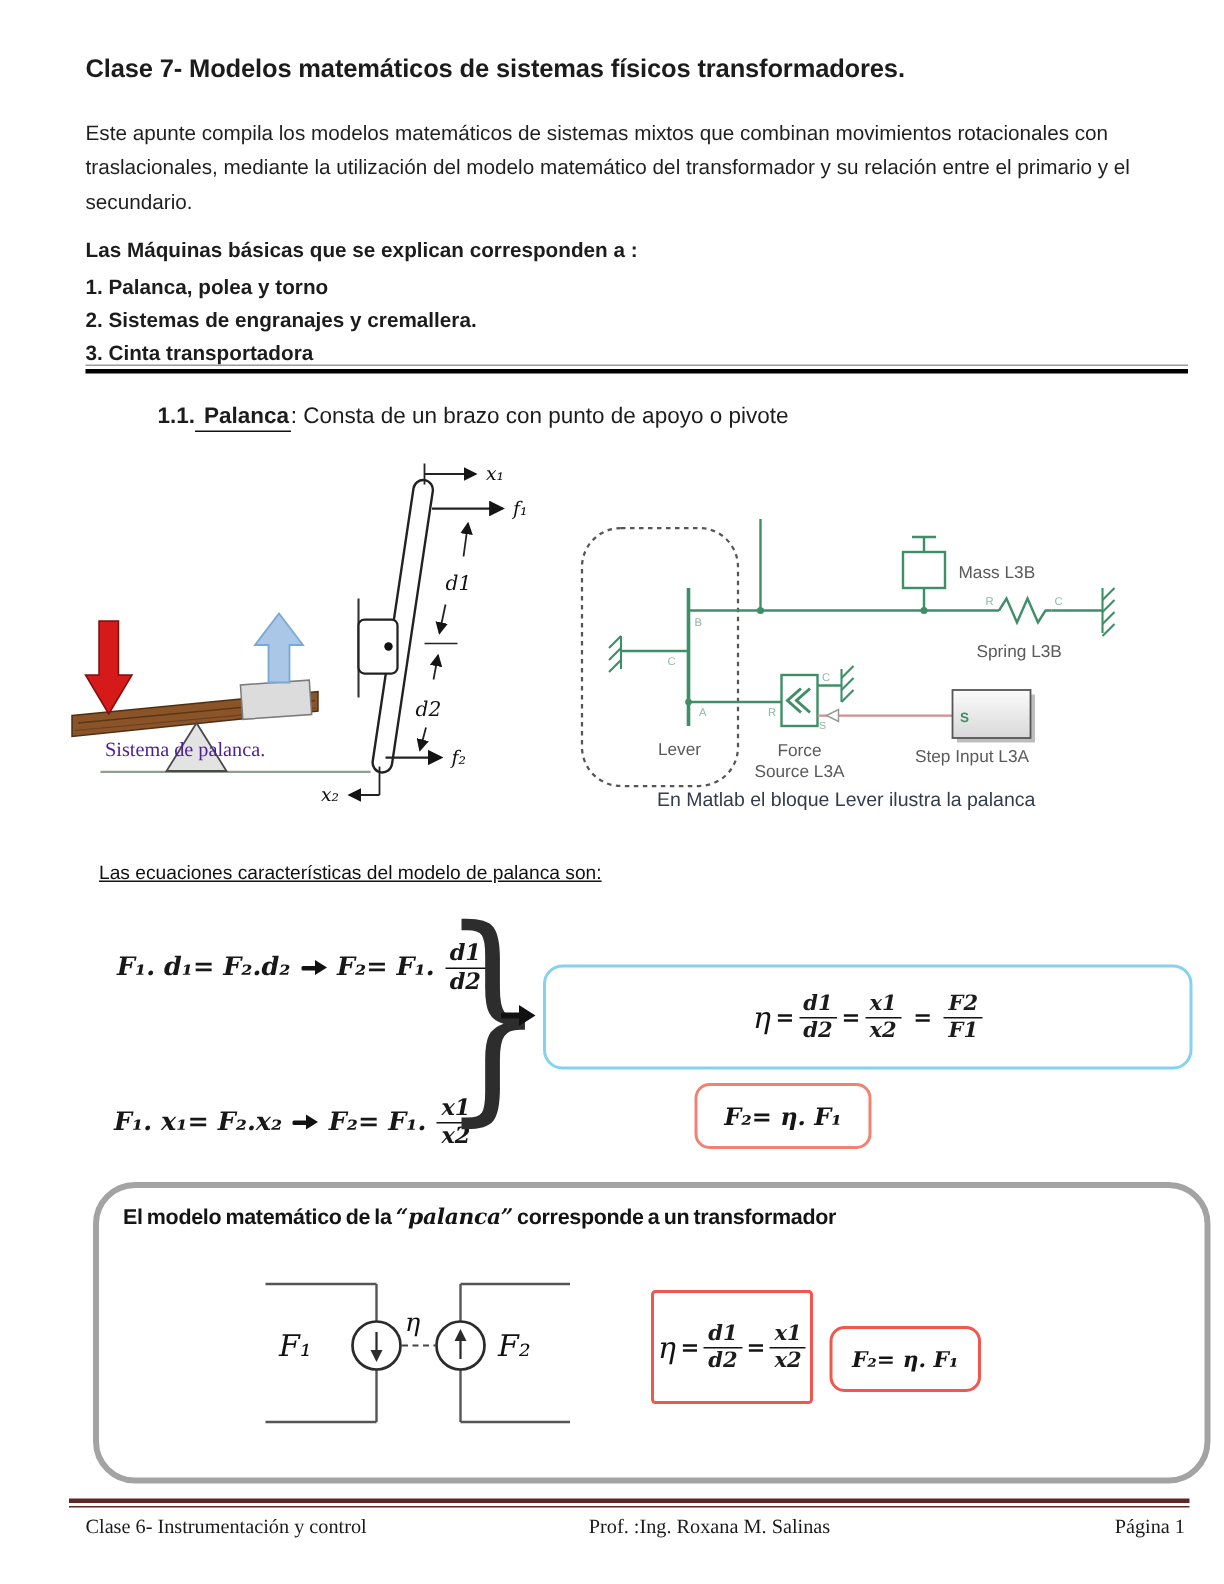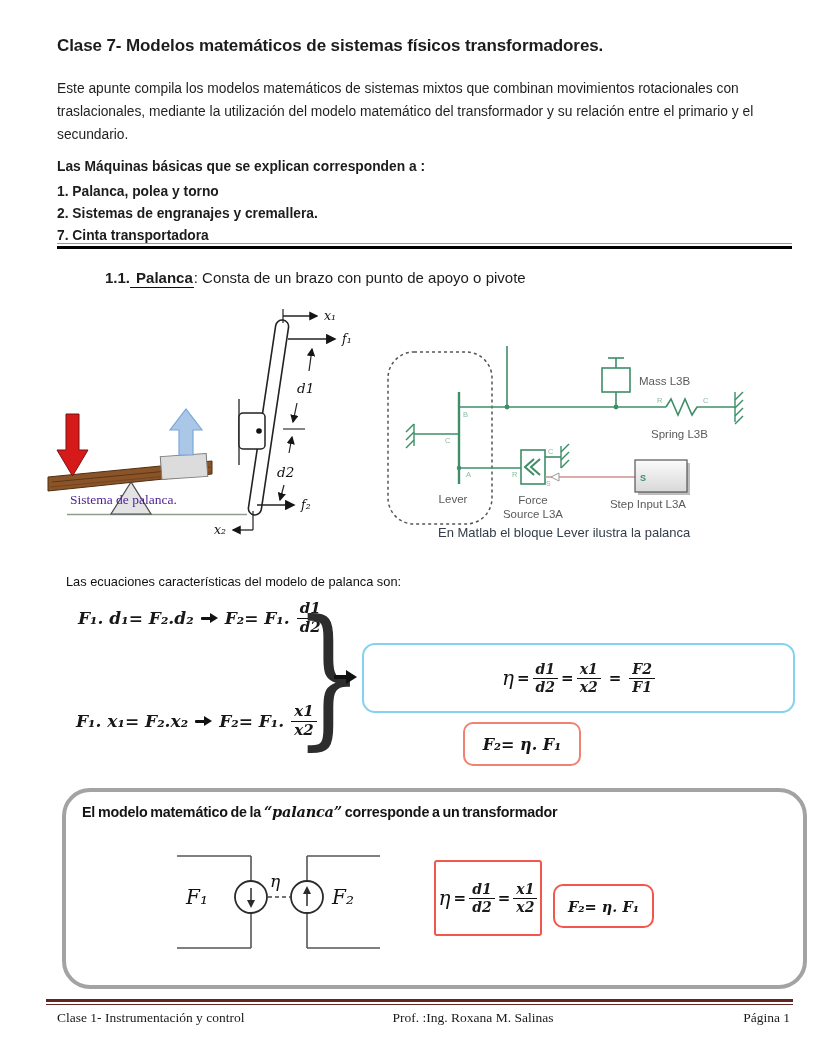--- a/index.html
+++ b/index.html
@@ -18,24 +18,24 @@
   .divider .thick{height:3px;background:#000;}
   .section-head{left:105px;top:269px;font-size:15px;}
   .section-num{font-weight:bold;}
   .section-name{font-weight:bold;border-bottom:1.7px solid #111;padding:0 1px 1px 6px;}
   .section-desc{font-weight:normal;}
 
   .seesaw-caption{left:70px;top:492px;font-family:"Liberation Serif",serif;
                   font-size:13.5px;color:#4c1d95;}
   .matlab-caption{left:395px;top:525px;font-size:13px;color:#333c4a;margin-left:43px;}
 
-  .eq-intro{left:66px;top:574px;font-size:12.8px;color:#111;}
+  .eq-intro{left:66px;top:574px;font-size:12.8px;color:#111;text-decoration:underline;}
   .eq-row{position:absolute;display:flex;align-items:center;gap:7px;
           font-family:"DejaVu Serif",serif;font-style:italic;font-weight:bold;
-          font-size:17px;color:#181818;}
+          font-size:17px;color:#181818;margin-top:27px;}
   .eq1{left:78px;top:601px;}
   .eq2{left:76px;top:704px;}
 
   .frac{display:inline-flex;flex-direction:column;align-items:center;
         font-family:"DejaVu Serif",serif;font-style:italic;font-weight:bold;
         line-height:1.06;vertical-align:middle;}
   .frac .fnum{border-bottom:1.8px solid #111;padding:0 3px 1px;}
   .frac .fden{padding-top:1px;}
   .f15{font-size:15px;} .f14{font-size:14px;}
 
@@ -100,21 +100,21 @@
   <div class="abs doc-title">Clase 7- Modelos matemáticos de sistemas físicos transformadores.</div>
 
   
   <div class="abs intro">Este apunte compila los modelos matemáticos de sistemas mixtos que combinan movimientos rotacionales con traslacionales, mediante la utilización del modelo matemático del transformador y su relación entre el primario y el secundario.</div>
 
   
   <div class="abs machines-head">Las Máquinas básicas que se explican corresponden a :</div>
   <div class="abs machines-list">
     <div>1. Palanca, polea y torno</div>
     <div>2. Sistemas de engranajes y cremallera.</div>
-    <div>7. Cinta transportadora</div>
+    <div>3. Cinta transportadora</div>
   </div>
 
   
   <div class="abs divider">
     <div class="thin"></div>
       <div class="thick"></div>
   </div>
 
   
   <div class="abs section-head">
@@ -344,17 +344,17 @@
     </div>
 
     <div class="force-box2">F₂= η. F₁</div>
   </div>
 
   
   <div class="abs footer-line">
     <div class="fl-thick"></div>
       <div class="fl-thin"></div>
   </div>
-  <div class="abs footer-text ft-left">Clase 1- Instrumentación y control</div>
+  <div class="abs footer-text ft-left">Clase 6- Instrumentación y control</div>
   <div class="abs footer-text ft-center">Prof. :Ing. Roxana M. Salinas</div>
   <div class="abs footer-text ft-right">Página 1</div>
 
 </div>
 
 </body></html>

